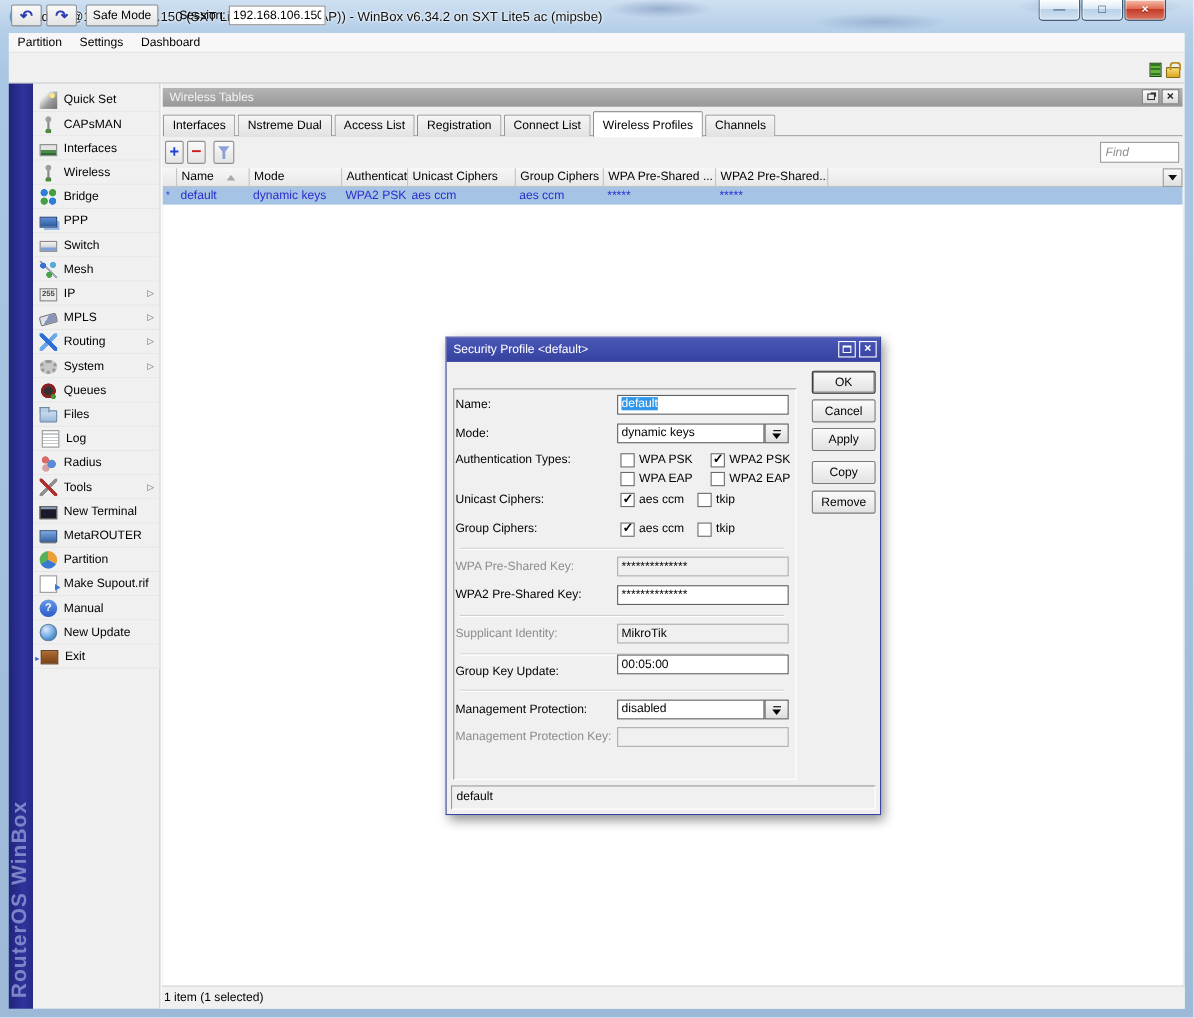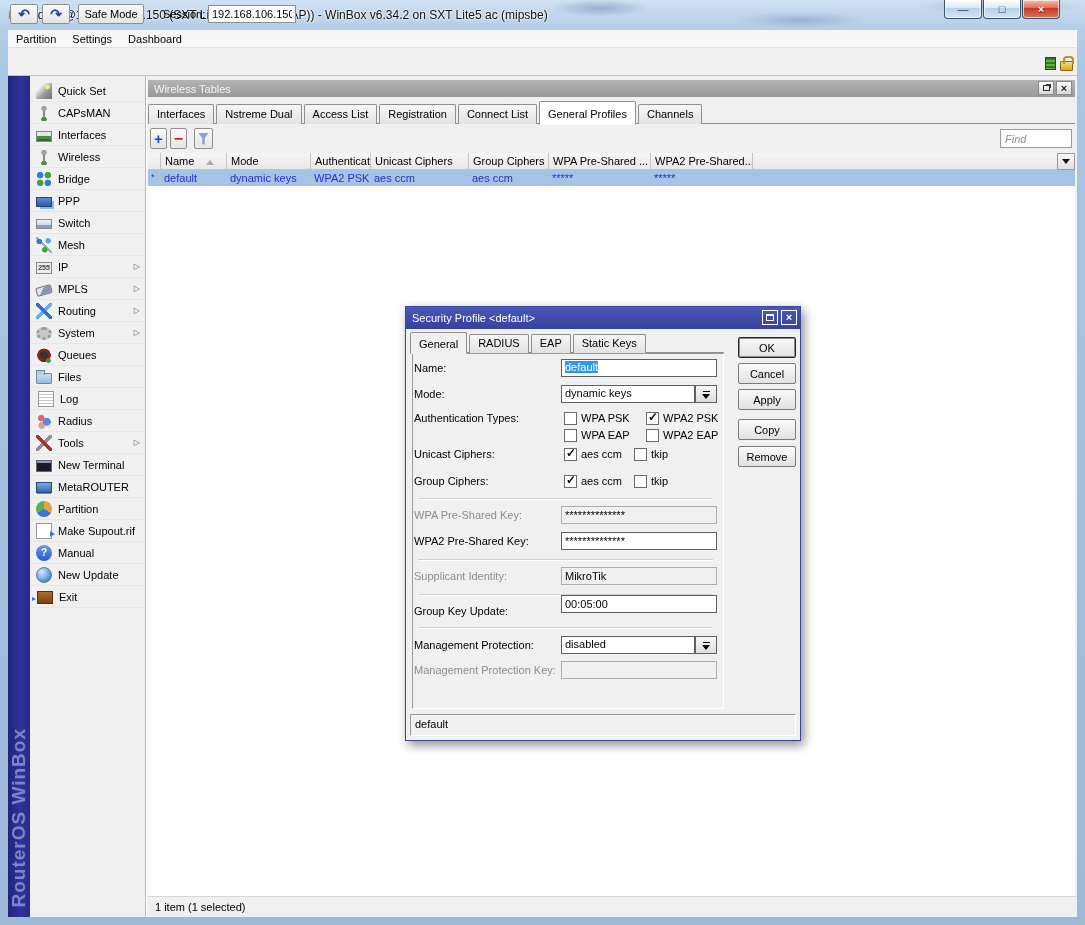--- a/index.html
+++ b/index.html
@@ -118,21 +118,21 @@
   .tablebg { left:148px; top:153px; width:927px; height:743px; background:#fff; }
   .thead { left:148px; top:153px; width:927px; height:17px; background:linear-gradient(#f6f6f6,#e8e8e8); border-bottom:1px solid #c2c2c2; }
   .hcell { position:absolute; top:0; height:16px; padding:2px 0 0 4px; border-left:1px solid #c4c4c4; white-space:nowrap; overflow:hidden; }
   .hcell.first { border-left:none; }
   .sort { display:inline-block; width:0; height:0; margin-left:12px; border-left:4px solid transparent; border-right:4px solid transparent; border-bottom:5px solid #a8a8a8; }
   .hdrop { left:1057px; top:153px; width:18px; height:17px; border:1px solid #9a9a9a; background:linear-gradient(#f8f8f8,#e0e0e0); display:flex; align-items:center; justify-content:center; }
   .hdrop i { width:0; height:0; border-left:4px solid transparent; border-right:4px solid transparent; border-top:5px solid #111; }
   .trow { left:148px; top:170px; width:927px; height:16px; background:#a5c3e4; color:#2a2ecc; }
   .tcell { position:absolute; top:2px; white-space:nowrap; overflow:hidden; }
 
-  .ww-status { left:147px; top:896px; width:930px; height:21px; background:#f0f0f0; border-top:1px solid #d8d8d8; padding:4px 0 0 8px; }
+  .ww-status { left:147px; top:896px; width:930px; height:21px; background:#f0f0f0; border-top:1px solid #d8d8d8; padding:4px 0 0 2px; }
 
   
   .dialog { left:405px; top:270px; width:396px; height:435px; background:#f0f0f0; border:1px solid #39459e;
     box-shadow:3px 4px 10px rgba(0,0,0,.45);margin-top:36px; }
   .dlg-title { position:absolute; left:0; top:0; right:0; height:22px; background:linear-gradient(#4a58b8,#36419e);
     color:#fff; display:flex; align-items:center; padding-left:6px; }
   .dlg-btns { position:absolute; right:3px; top:3px; display:flex; gap:3px; }
   .dbtn { width:16px; height:15px; border:1px solid #fff; display:flex; align-items:center; justify-content:center; color:#fff; background:transparent; }
   .dmax { width:8px; height:7px; border:1px solid #fff; border-top-width:2px; }
   .dbtn .x { font-size:11px; font-weight:bold; line-height:1; }
@@ -346,21 +346,21 @@
   </div>
 </div>
 
 <div class="abs tabs ww-tabs">
   <div class="tabline"></div>
   <div class="tab">Interfaces</div>
   <div class="tab">Nstreme Dual</div>
   <div class="tab">Access List</div>
   <div class="tab">Registration</div>
   <div class="tab">Connect List</div>
-  <div class="tab active">General Profiles</div>
+  <div class="tab active">Wireless Profiles</div>
   <div class="tab">Channels</div>
 </div>
 
 <div class="abs ww-toolbar"></div>
 <div class="abs tbtn plusbtn">
     <span>+</span>
   </div>
 <div class="abs tbtn minusbtn">
     <span>−</span>
   </div>
@@ -404,27 +404,20 @@
     <div class="dlg-btns">
       <div class="dbtn">
           <span class="dmax"></span>
         </div>
       <div class="dbtn">
           <span class="x">×</span>
         </div>
     </div>
   </div>
 
-  <div class="abs tabs dlg-tabs">
-    <div class="tabline"></div>
-    <div class="tab active">General</div>
-    <div class="tab">RADIUS</div>
-    <div class="tab">EAP</div>
-    <div class="tab">Static Keys</div>
-  </div>
 
   <div class="sbtn default" style="top:30px">OK</div>
   <div class="sbtn" style="top:56px">Cancel</div>
   <div class="sbtn" style="top:82px">Apply</div>
   <div class="sbtn" style="top:112px">Copy</div>
   <div class="sbtn" style="top:139px">Remove</div>
 
   <div class="panel"></div>
 
   <div class="flabel" style="top:55px">Name:</div>

